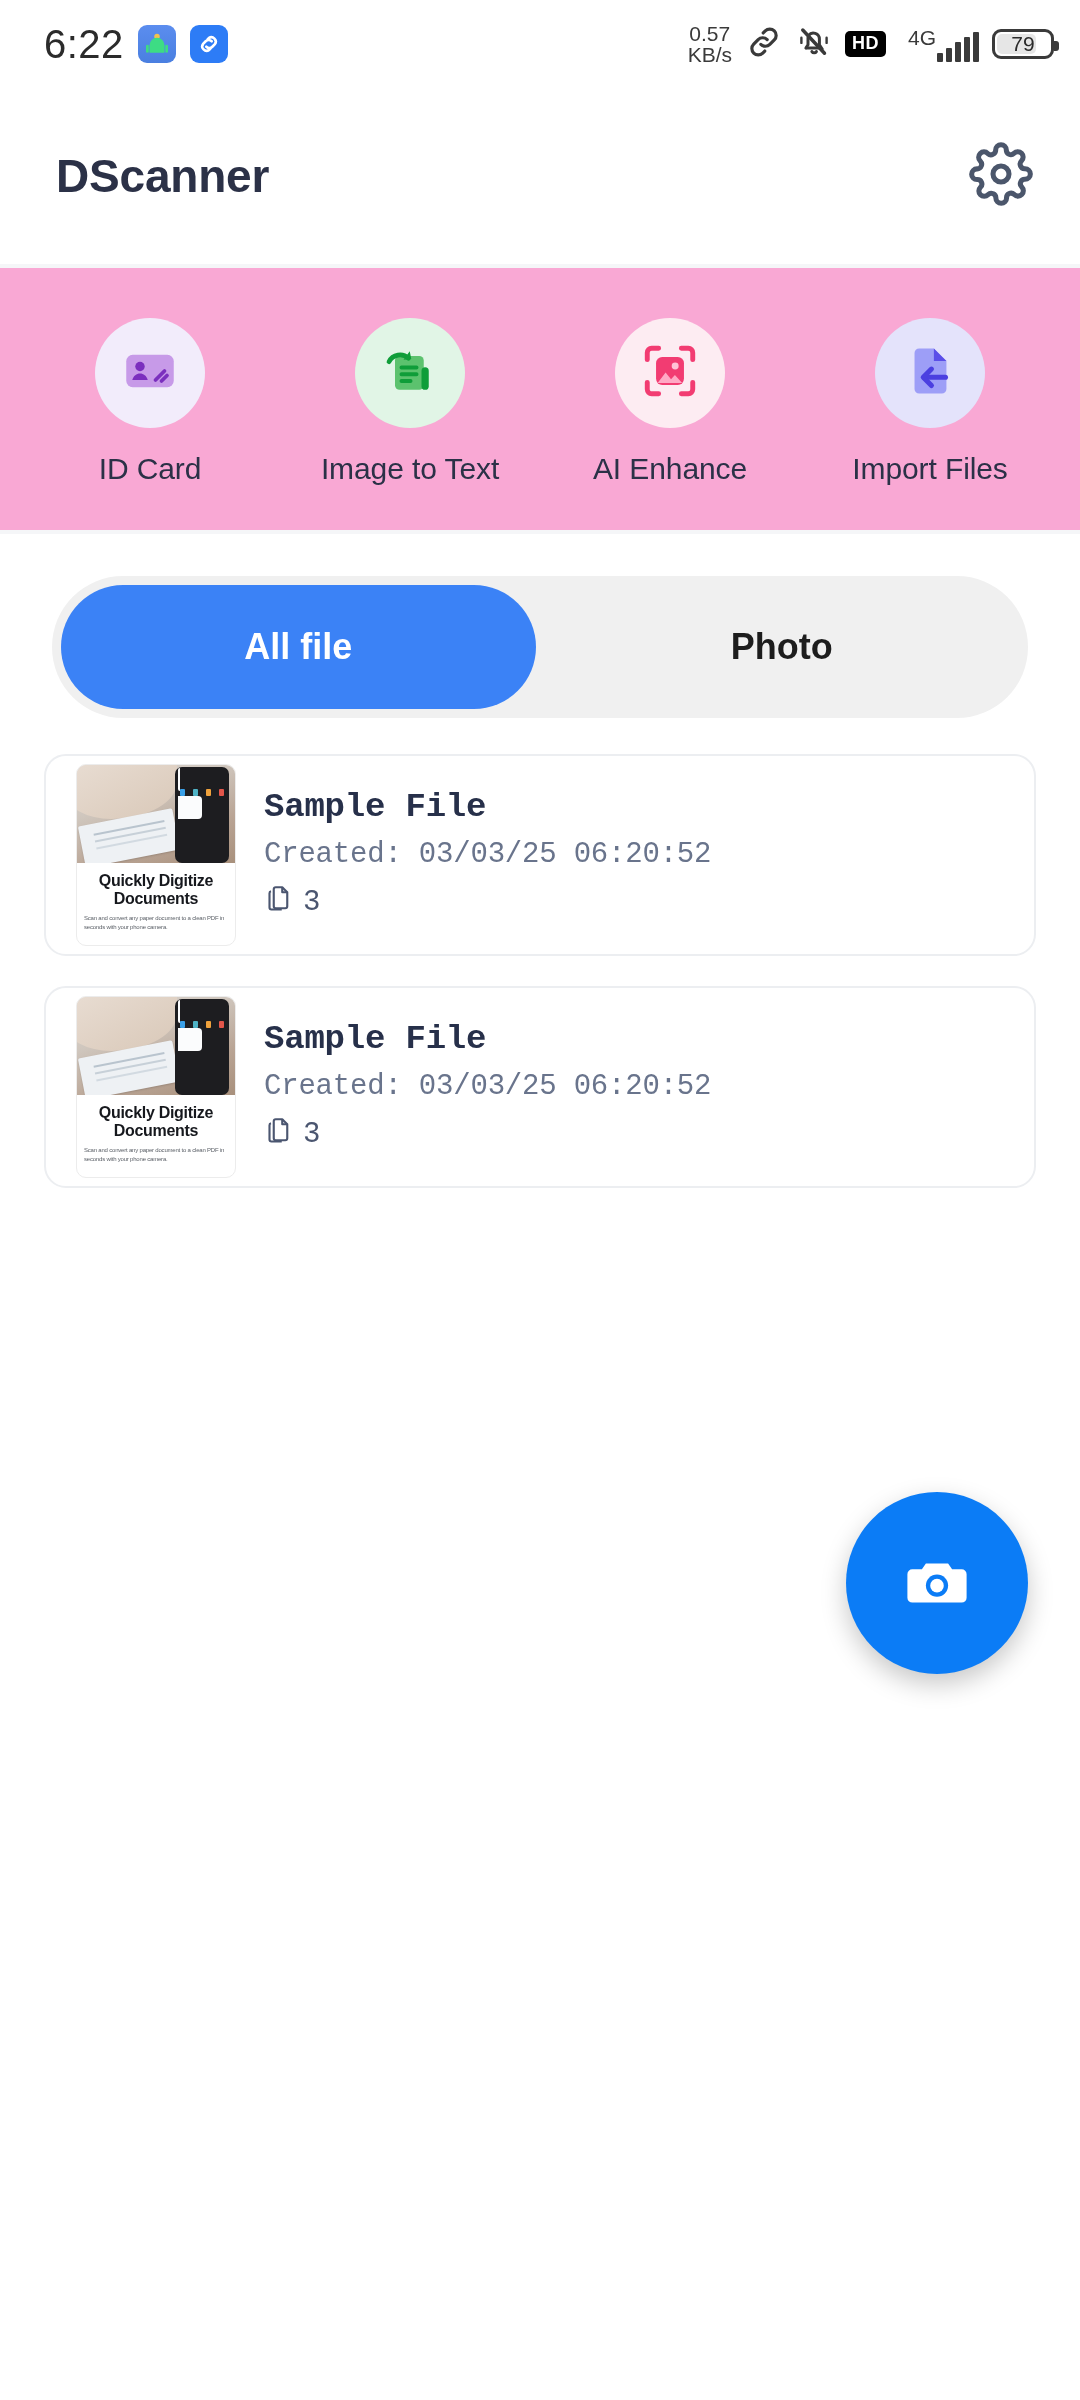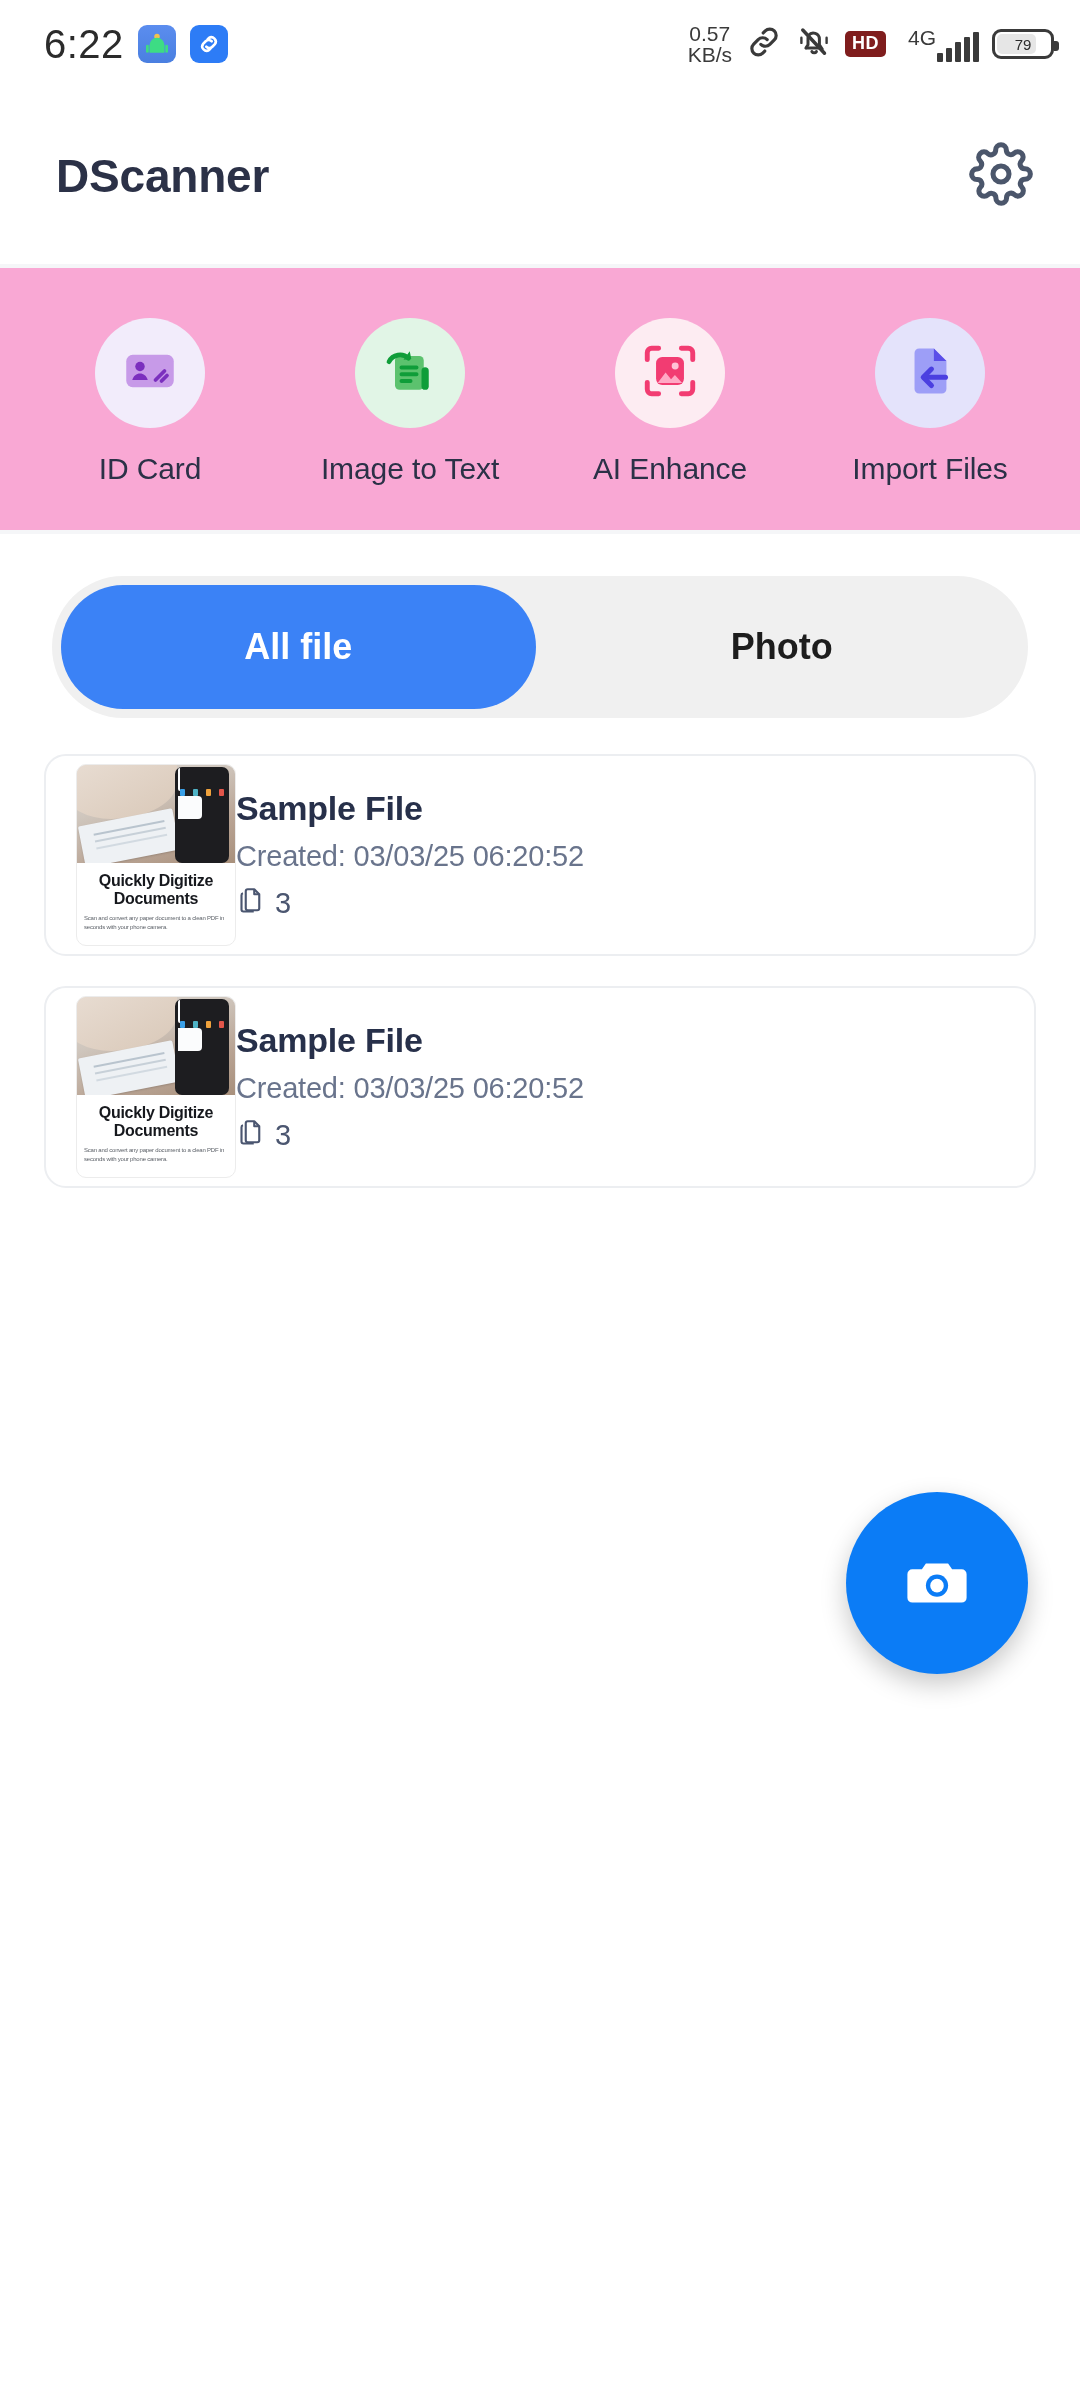--- a/index.html
+++ b/index.html
@@ -49,21 +49,21 @@
 
   .sb-right { display: flex; align-items: center; gap: 13px; }
   .sb-net {
     display: flex; flex-direction: column;
     align-items: center; line-height: 1.02;
     color: #3a3a3a;
   }
   .sb-net .n1 { font-size: 21px; }
   .sb-net .n2 { font-size: 21px; }
   .sb-hd {
-    background: #7f1d1d; color: #fff;
+    background: #000000; color: #fff;
     font-size: 18px; font-weight: bold;
     border-radius: 5px;
     padding: 2px 7px 3px 7px;
     letter-spacing: 0.5px;
   }
   .sb-4g-wrap { display: flex; align-items: flex-end; gap: 1px; }
   .sb-4g { font-size: 21px; color: #3a3a3a; line-height: 1; margin-bottom: 14px; font-weight: 500; margin-left: 9px; }
   .bars { display: flex; align-items: flex-end; gap: 3px; height: 30px; }
   .bars i { width: 6px; background: #3a3a3a; border-radius: 1px; display: block; }
   .bars i:nth-child(1) { height: 9px; }
@@ -84,21 +84,21 @@
     width: 5px; height: 10px;
     background: #3a3a3a;
     border-radius: 0 3px 3px 0;
   }
   .sb-batt .fill {
     position: absolute; left: 2px; top: 2px; bottom: 2px;
     width: 70%; background: #e6e6e6; border-radius: 5px;
   }
   .sb-batt span {
     position: relative; z-index: 2;
-    font-size: 15px; color: #2b2b2b; font-weight: 500;
+    font-size: 21px; color: #2b2b2b; font-weight: 500;
   }
 
   
   .appbar {
     flex: 0 0 176px;
     display: flex; align-items: center; justify-content: space-between;
     padding: 0 44px 0 56px;
     background: #ffffff;
   }
   .app-title {
@@ -225,21 +225,21 @@
   .thumb .photo .phone-mock .blue { height: 6px; width: 14px; background:#2d8ef0; border-radius:2px; margin:4px 2px 0 auto; }
   .thumb .cap { padding: 9px 7px 0 7px; }
   .thumb .cap .h {
     font-size: 16px; font-weight: bold; color: #16181d; line-height: 1.1;
     text-align: center; letter-spacing: -0.3px;
   }
   .thumb .cap .b {
     margin-top: 7px; font-size: 6px; color: #5a5f66; line-height: 1.5;
     text-align: left; letter-spacing: -0.2px;
   }
-  .meta { flex: 1; }
+  .meta { margin-left: 28px; flex: 1; font-family: Liberation Mono, monospace; }
   .meta .fname {
     font-size: 34px; font-weight: bold; color: #27304a;
     letter-spacing: -0.2px;
   }
   .meta .fdate {
     margin-top: 12px;
     font-size: 29px; color: #69748c; letter-spacing: -0.2px;
   }
   .meta .fpages {
     margin-top: 12px;

